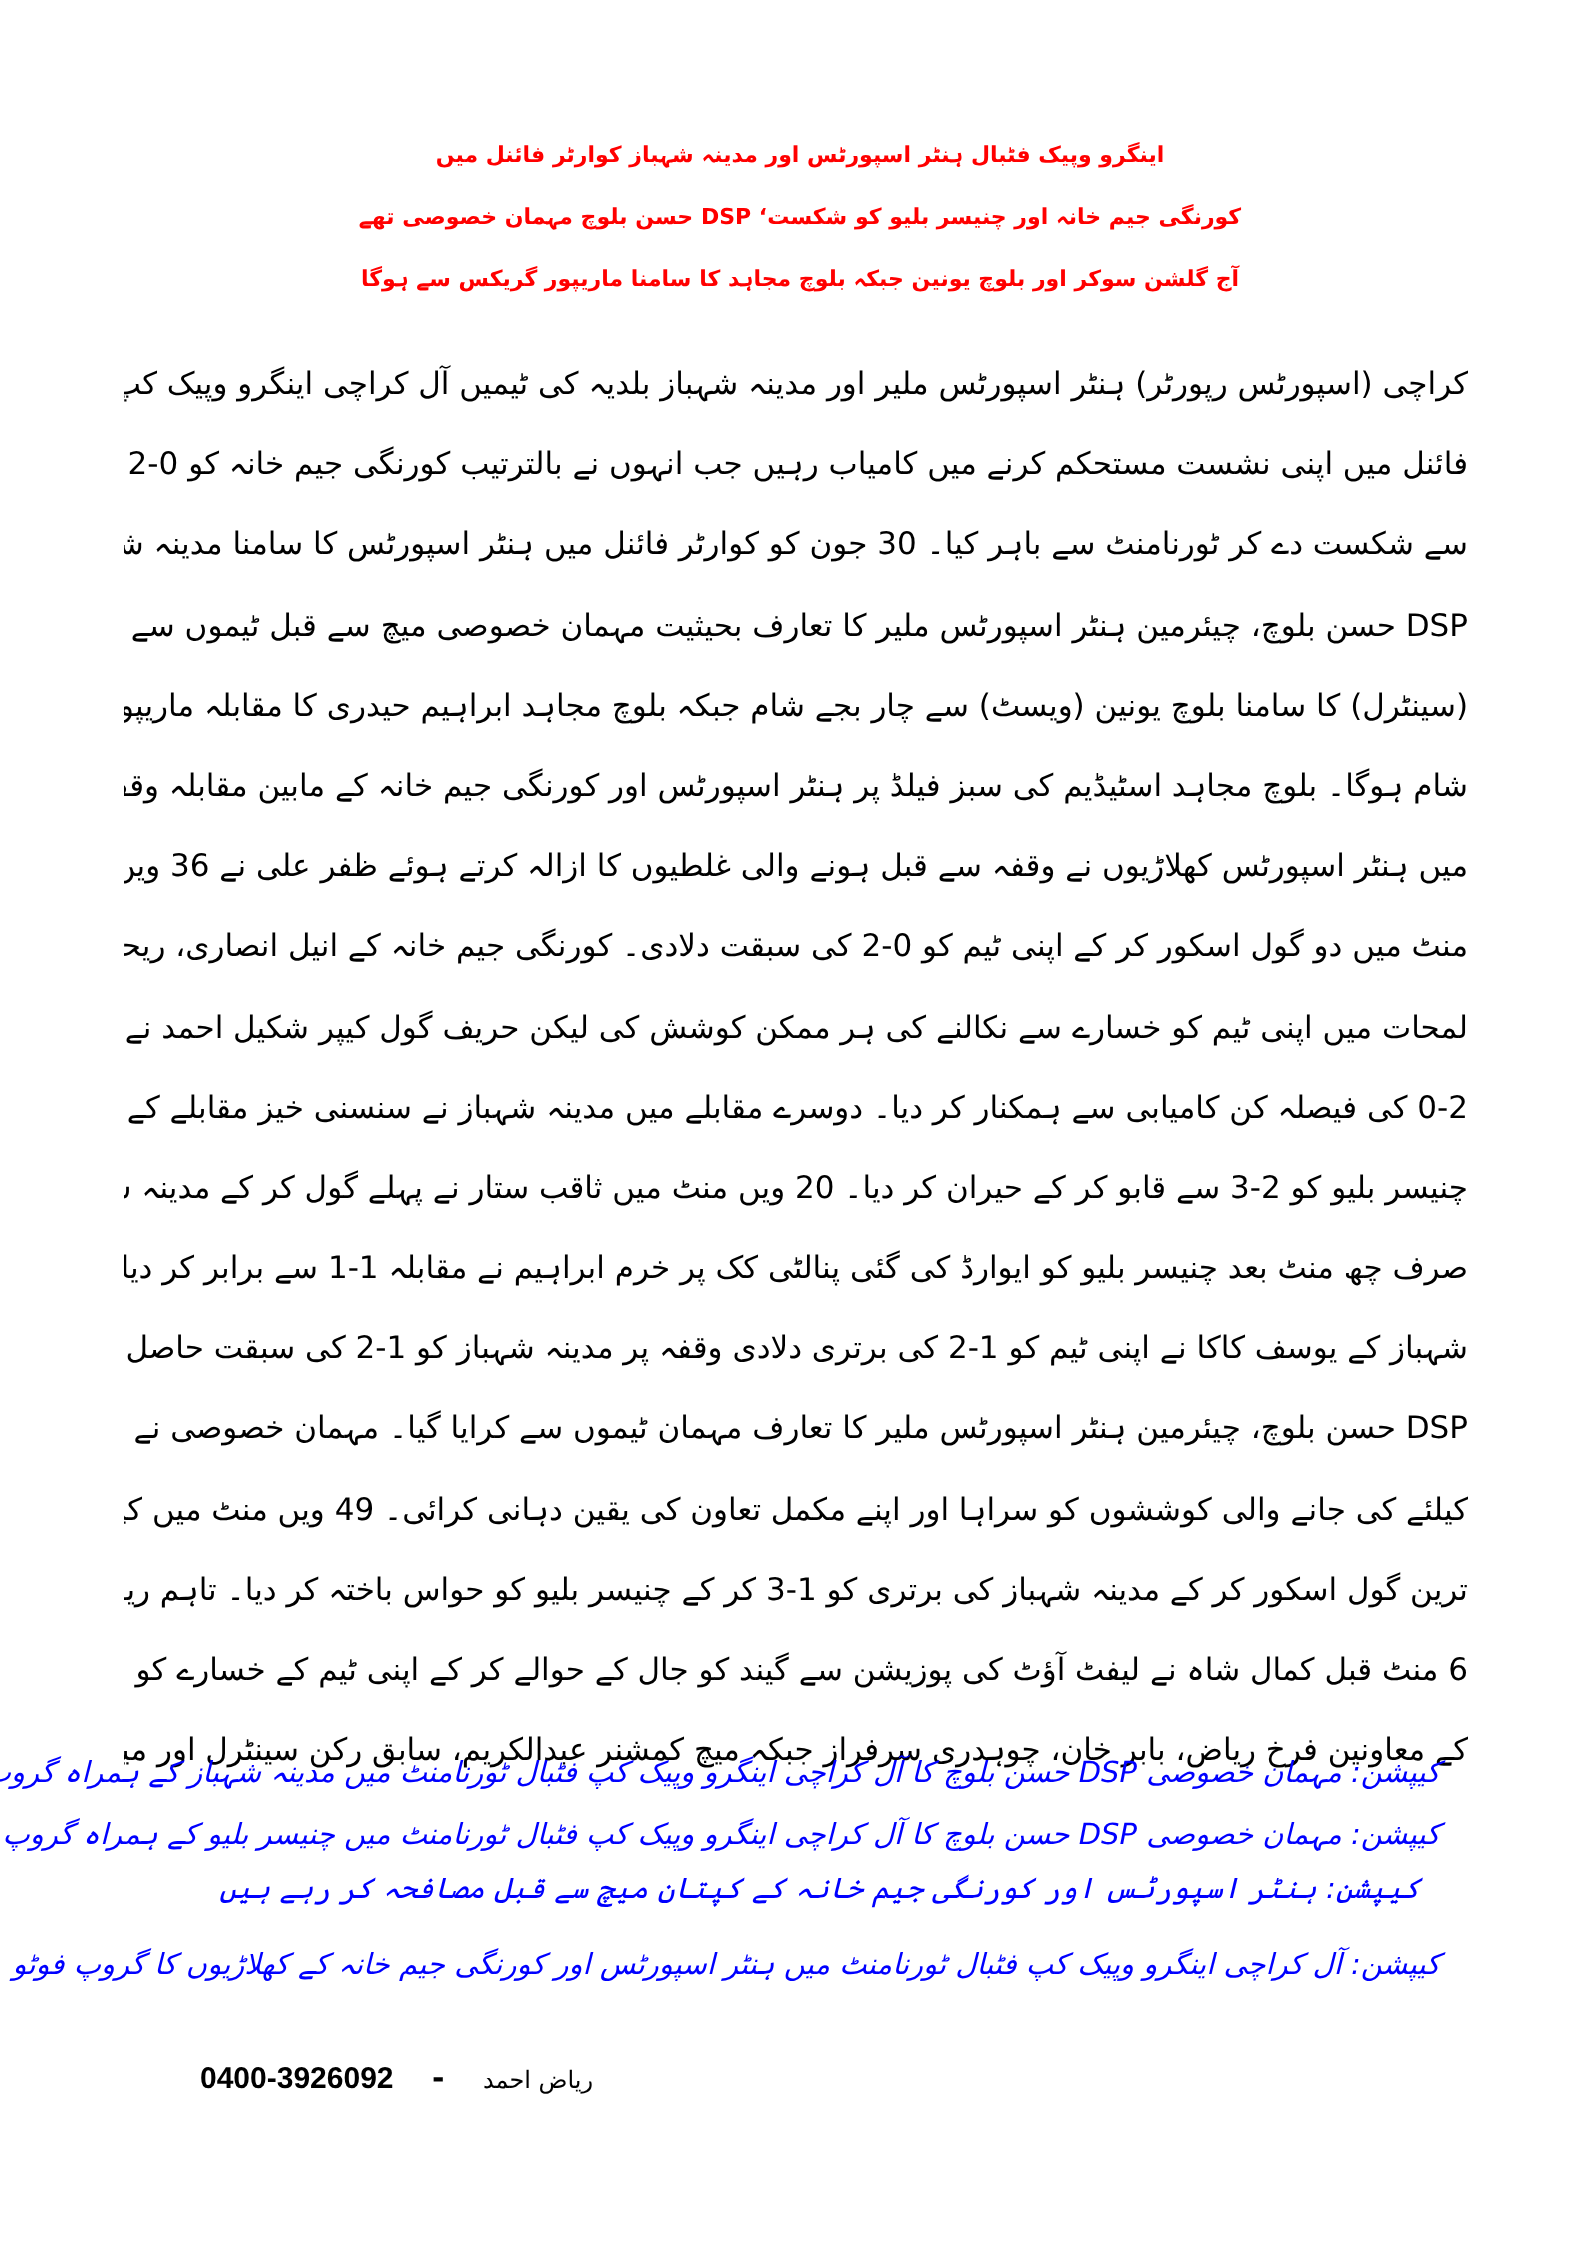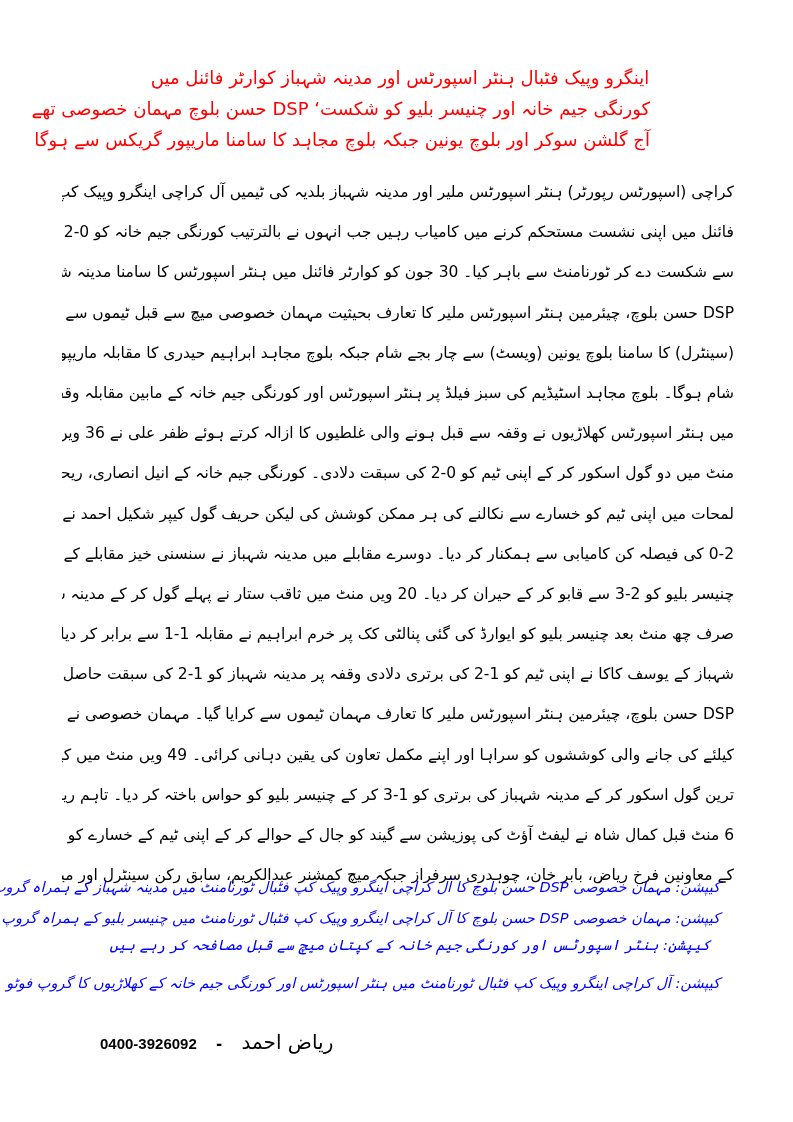--- a/index.html
+++ b/index.html
@@ -1,31 +1,31 @@
 <!DOCTYPE html>
 <html><head>
 <meta charset="utf-8">
 <style>
   html, body { margin: 0; padding: 0; background: #ffffff; }
   body { width: 793px; height: 1122px; position: relative; overflow: hidden;
          font-family: "DejaVu Sans", sans-serif; color: #000; }
   .page { position: absolute; left: 0; top: 0; width: 793px; height: 1122px; }
   .headlines { position: absolute; top: 62px; left: 150px; width: 500px; direction: rtl; text-align: center; }
-  .headline { color: #ff0000; font-size: 18px; font-weight: normal; height: 31px; line-height: 31px; white-space: nowrap; }
+  .headline { color: #ff0000; font-size: 11px; font-weight: bold; height: 31px; line-height: 31px; white-space: nowrap; }
   .body { position: absolute; top: 172px; left: 62px; width: 672px; direction: rtl; }
   .body-line { font-size: 15.5px; height: 40.2px; line-height: 40.2px; white-space: nowrap; text-align: justify; text-align-last: justify; overflow: hidden; }
   .body-line.last { text-align-last: right; }
   .captions { position: absolute; top: 872px; left: 100px; width: 620px; direction: rtl; text-align: center; }
   .caption { color: #0000ff; font-size: 14.5px; font-style: italic; height: 31px; line-height: 31px; white-space: nowrap; }
   .caption.c3 { padding-top: 8px; }
   .caption.c4 { height: 26px; line-height: 22px; }
   .signature { position: absolute; top: 1030px; left: 100px; direction: ltr; font-size: 15px; font-weight: bold; white-space: nowrap; }
   .signature .phone { font-family: "Liberation Sans", sans-serif; font-weight: bold; letter-spacing: 0.5px; }
   .signature .dash { margin: 0 14px; font-weight: bold; }
-  .signature .name { font-weight: normal; font-size: 20px; }
+  .signature .name { font-weight: normal; font-size: 12px; }
 </style>
 </head>
 <body>
 
 <div class="page">
 
   <div class="headlines">
     <div class="headline" style="color: rgb(255, 0, 0);">اینگرو وپیک فٹبال ہنٹر اسپورٹس اور مدینہ شہباز کوارٹر فائنل میں</div>
     <div class="headline" style="color: rgb(255, 0, 0);">کورنگی جیم خانہ اور چنیسر بلیو کو شکست‘ DSP حسن بلوچ مہمان خصوصی تھے</div>
     <div class="headline" style="color: rgb(255, 0, 0);">آج گلشن سوکر اور بلوچ یونین جبکہ بلوچ مجاہد کا سامنا ماریپور گریکس سے ہوگا</div>

